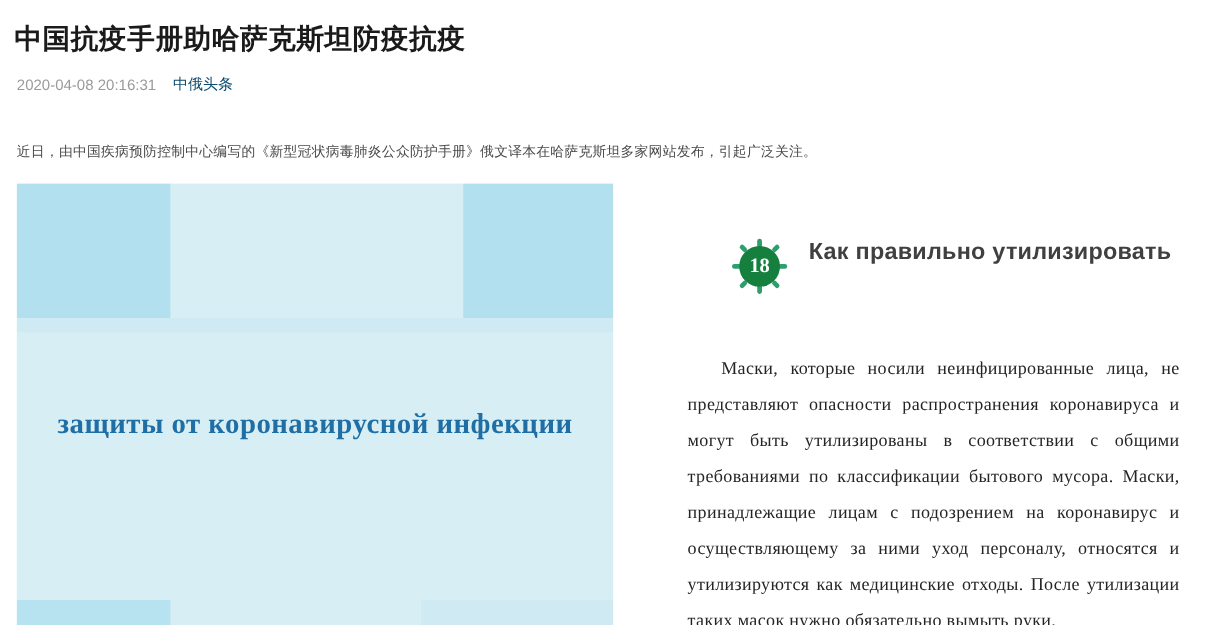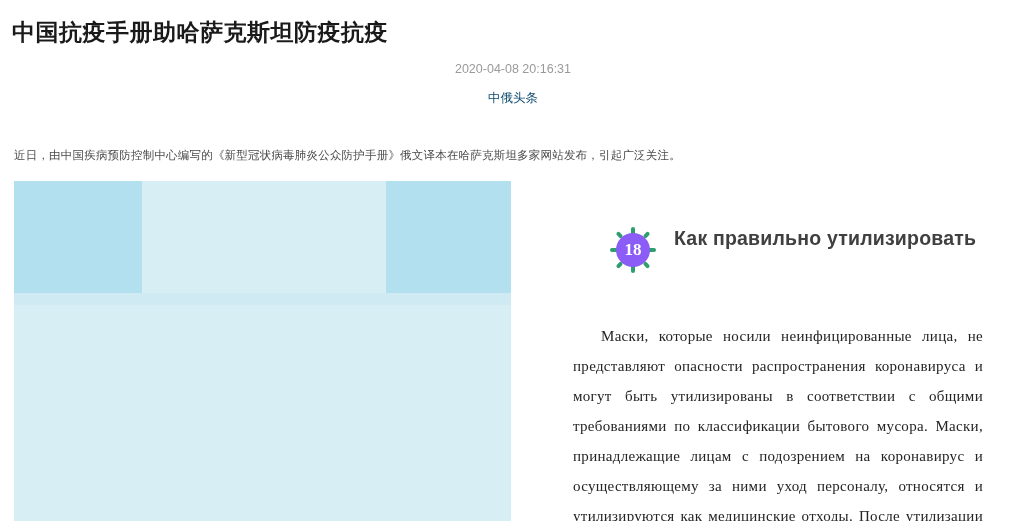--- a/index.html
+++ b/index.html
@@ -29,21 +29,20 @@
     color: #1a1a1a;
     letter-spacing: 0.5px;
   }
   .meta-row {
     padding: 14px 12px 0 14px;
     font-size: 12.5px;
     color: #9a9a9a;
     display: flex;
     align-items: center;
     gap: 14px;
-    flex-direction: column;
   }
   .meta-row .source {
     color: #0c4a6e;
   }
   .lead-paragraph {
     padding: 28px 12px 0 14px;
     font-size: 11.5px;
     line-height: 18px;
     color: #4a4a4a;
     letter-spacing: 0.2px;
@@ -131,21 +130,21 @@
     width: 46px;
     height: 46px;
     flex: 0 0 46px;
     margin-top: 6px;
   }
   .virus-badge .core {
     position: absolute;
     left: 6px; top: 6px;
     width: 34px; height: 34px;
     border-radius: 50%;
-    background: #8b5cf6;
+    background: #15803d;
     display: flex;
     align-items: center;
     justify-content: center;
     color: #ffffff;
     font-family: "Liberation Serif", serif;
     font-weight: bold;
     font-size: 17px;
   }
   .virus-badge i {
     position: absolute;
@@ -199,20 +198,21 @@
 
   <div class="figure-area">
 
     <div class="poster">
       <div class="band-top-left"></div>
       <div class="band-top-right"></div>
       <div class="band-mid"></div>
       <div class="band-bottom-left"></div>
       <div class="band-bottom-right"></div>
       <div class="poster-title">
+        <div>защиты от коронавирусной инфекции</div>
       </div>
     </div>
 
     <div class="scan">
       <div class="scan-head">
         <div class="virus-badge">
           <i class="s0"></i>
             <i class="s1"></i>
             <i class="s2"></i>
             <i class="s3"></i>

